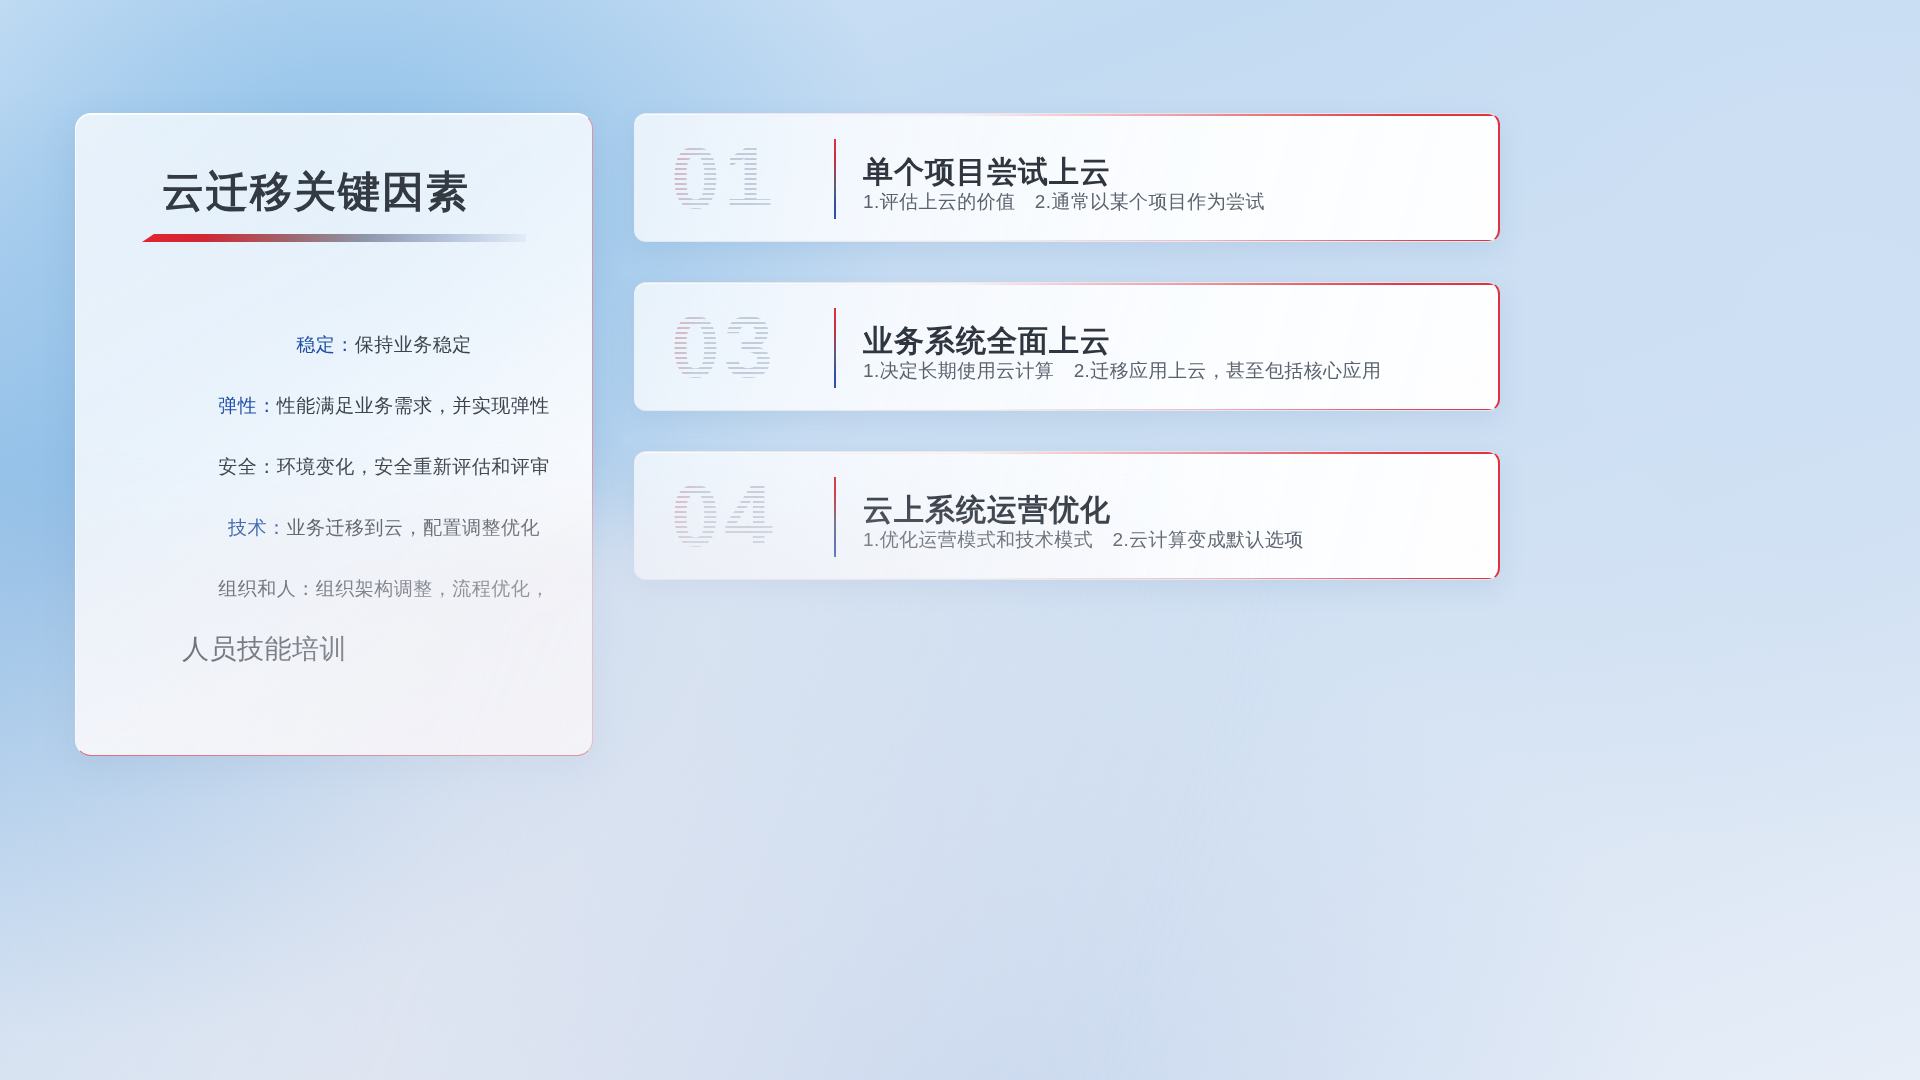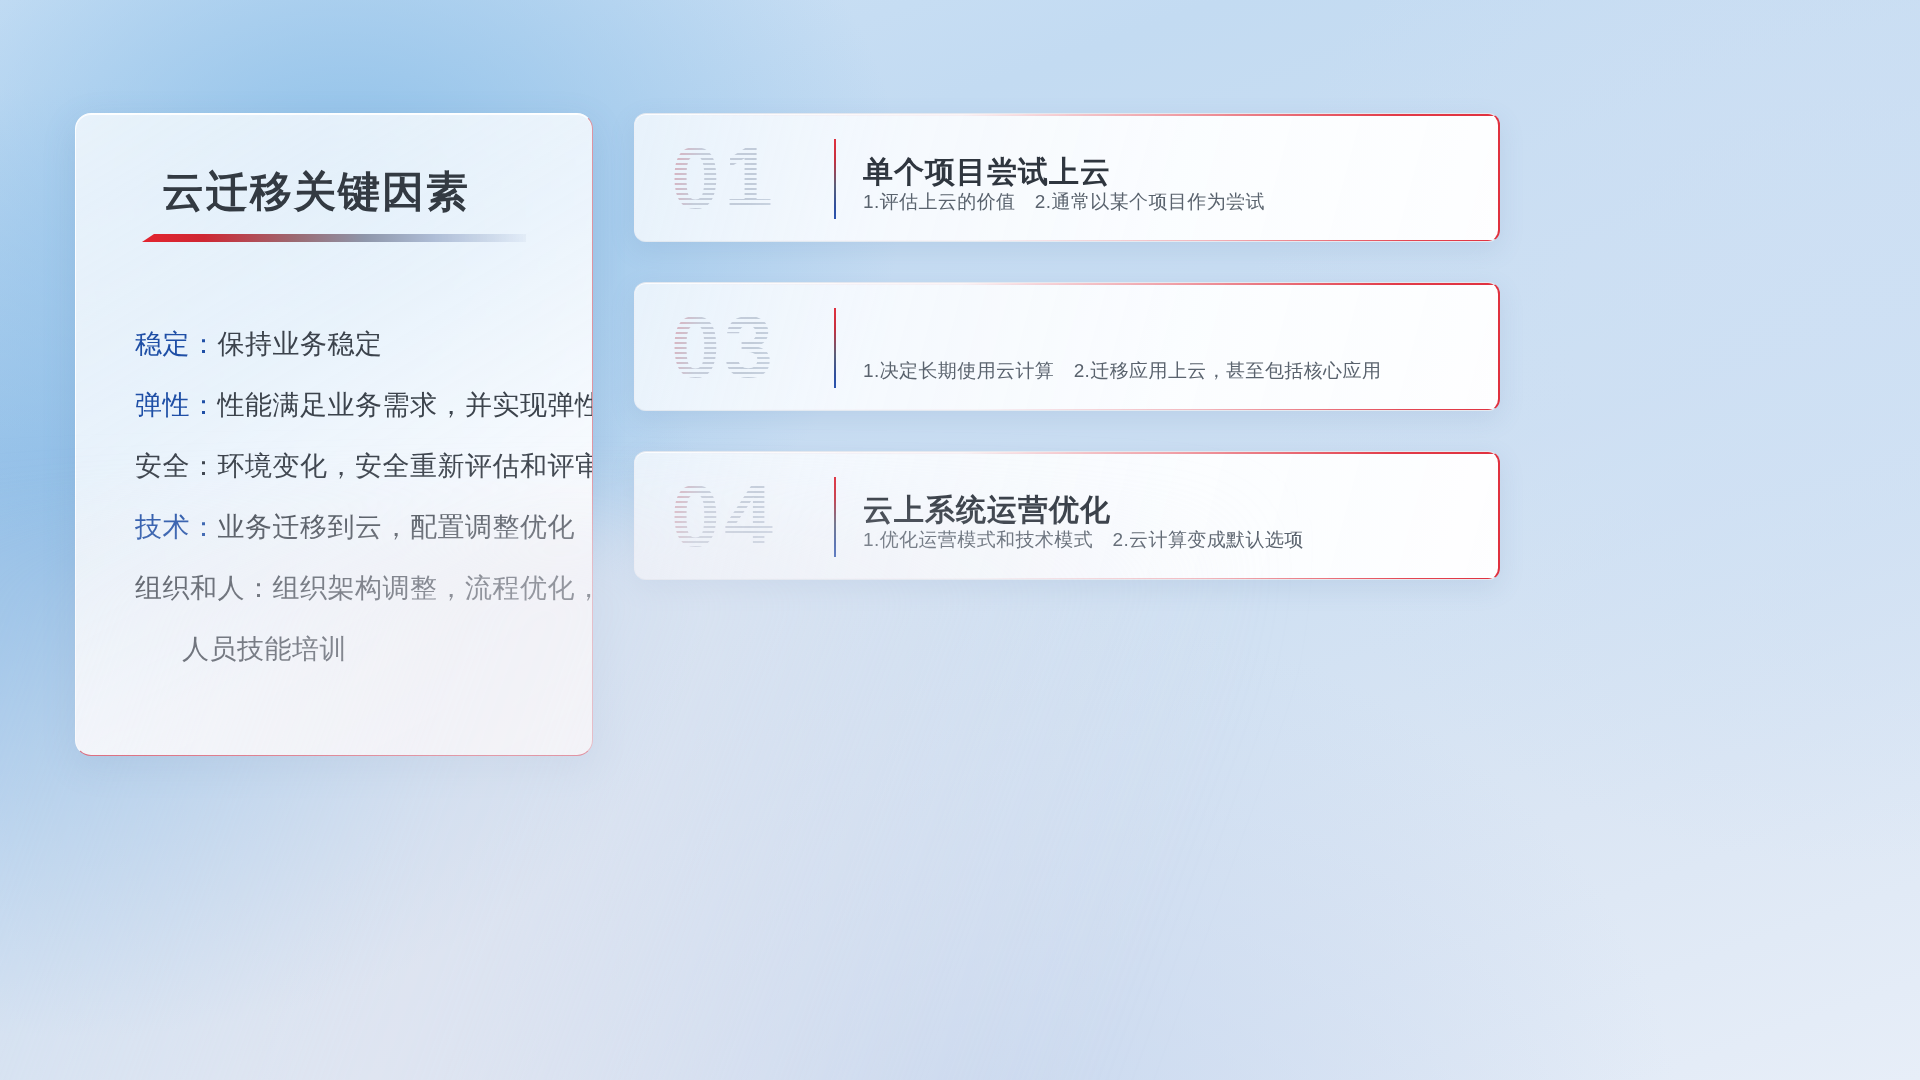--- a/index.html
+++ b/index.html
@@ -55,26 +55,27 @@
     position:absolute; left:66px; top:120px;
     width:384px; height:8px;
     background:linear-gradient(90deg,#e3242f 0%, #cf2733 16%, #9b6a72 40%, #8e96aa 58%, #aebdd6 76%, rgba(200,214,234,0.25) 100%);
     clip-path:polygon(12px 0, 100% 0, 100% 100%, 0 100%);
   }
 
   .factor-list{
     position:absolute; left:0; top:200px; right:0;
   }
   .factor-row{
-    font-size:27px;
+    font-size:19px;
     line-height:61px;
-    padding-left:59px;
+    padding-left:100px;
     white-space:nowrap;
     color:#3c434c;
     letter-spacing:0.5px;
+    text-align:center;
   }
   .factor-row .k{ color:#1f4fa6; }
   .factor-row .k.plain{ color:#3c434c; }
   .factor-row .v{ color:#3c434c; }
   .factor-cont{
     font-size:27px; line-height:61px;
     padding-left:106px; color:#3c434c;
     white-space:nowrap; letter-spacing:0.5px;
   }
 
@@ -187,20 +188,21 @@
       <div class="step-num">01</div>
       <div class="step-divider"></div>
       <div class="step-title">单个项目尝试上云</div>
       <div class="step-desc">1.评估上云的价值　2.通常以某个项目作为尝试</div>
     </div>
 
 
     <div class="step-card">
       <div class="step-num">03</div>
       <div class="step-divider"></div>
+      <div class="step-title">业务系统全面上云</div>
       <div class="step-desc">1.决定长期使用云计算　2.迁移应用上云，甚至包括核心应用</div>
     </div>
 
     <div class="step-card">
       <div class="step-num">04</div>
       <div class="step-divider"></div>
       <div class="step-title">云上系统运营优化</div>
       <div class="step-desc">1.优化运营模式和技术模式　2.云计算变成默认选项</div>
     </div>
 

